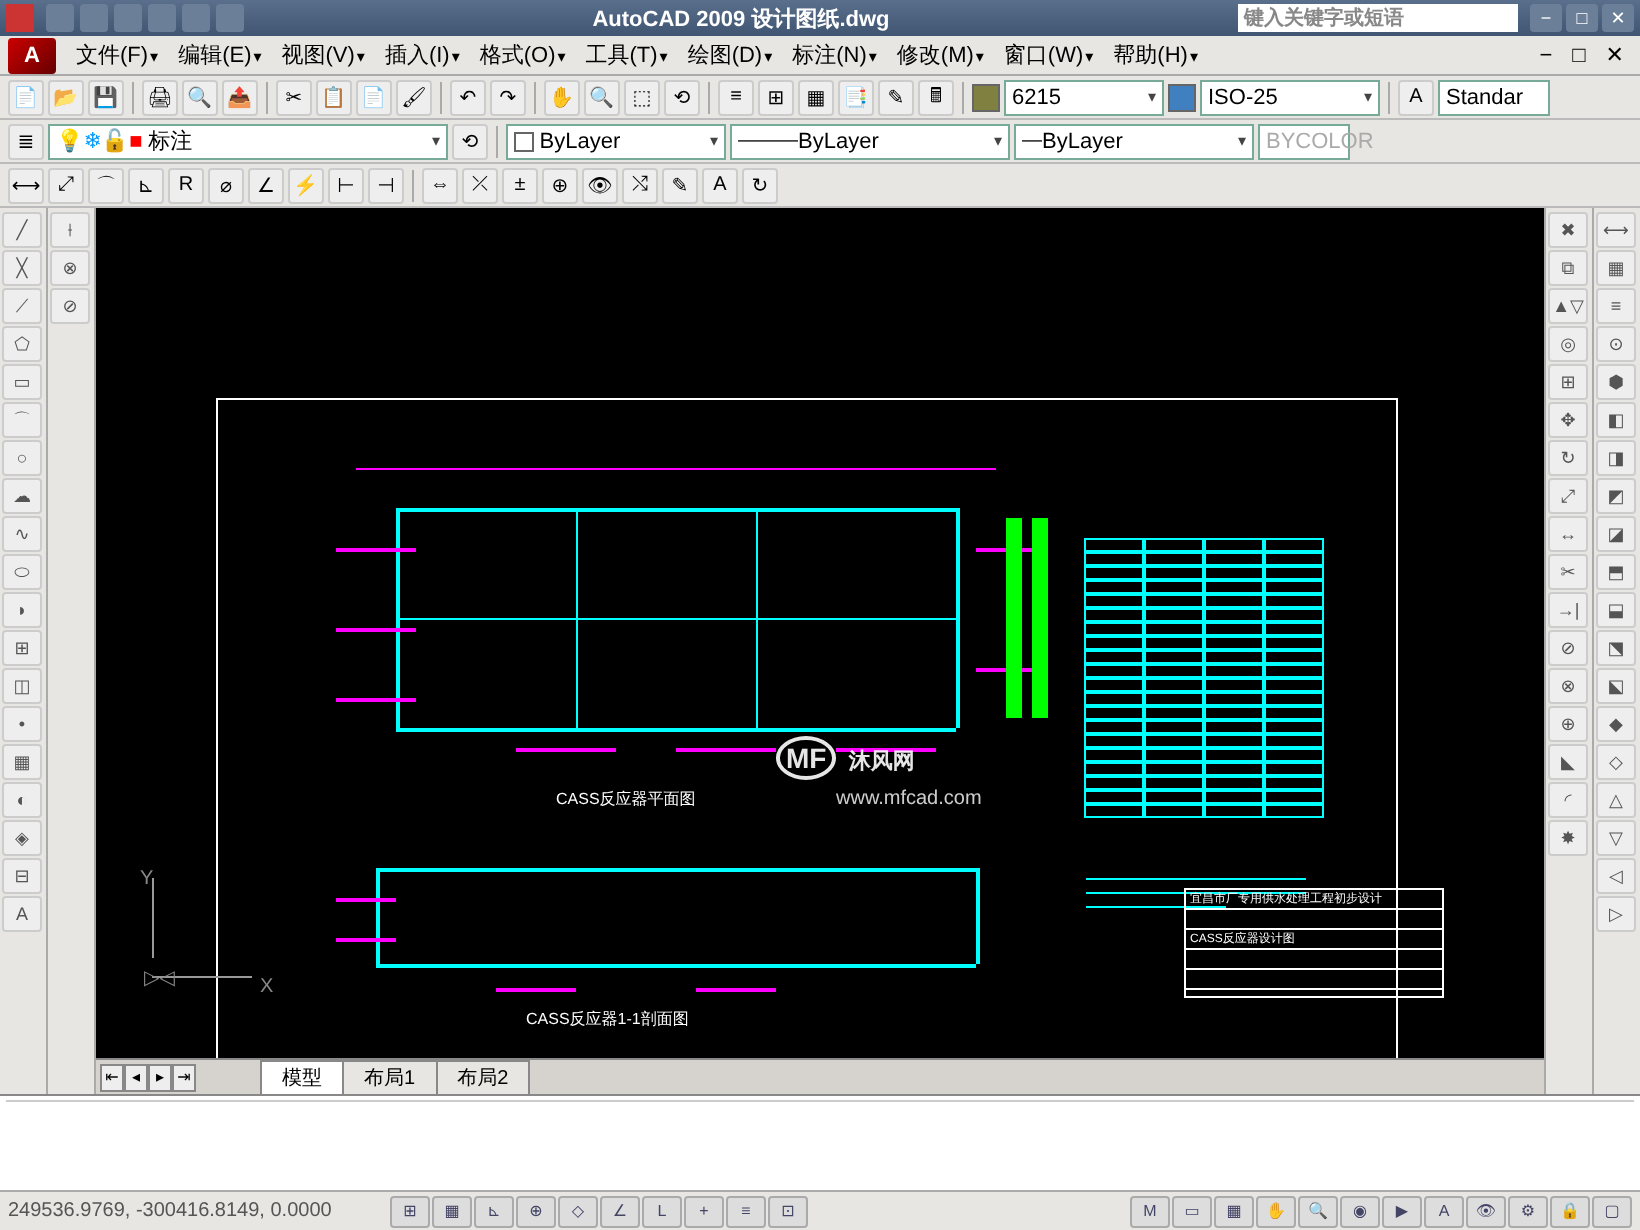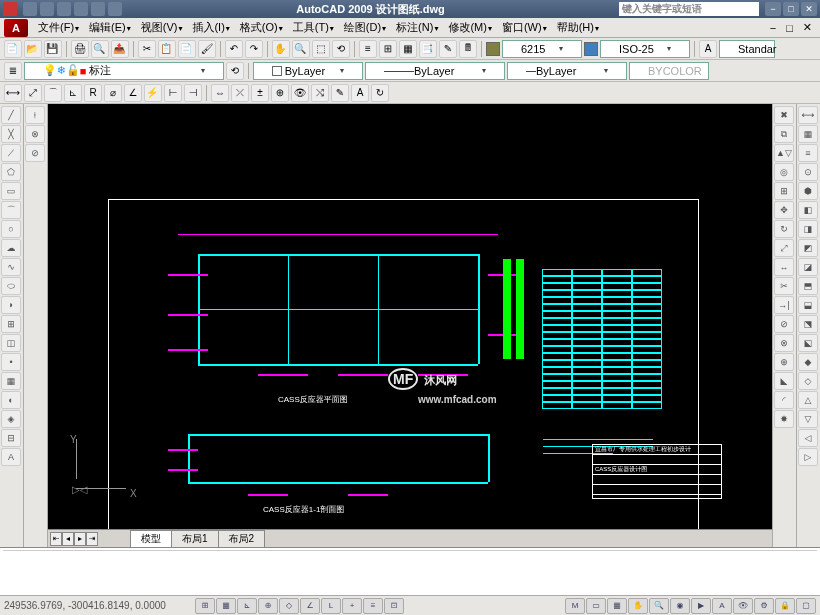--- a/index.html
+++ b/index.html
@@ -12,39 +12,39 @@
 .search-box { width: 140px; height: 14px; background: #fff; color: #888; padding: 0 3px; font-size: 10px; font-weight: bold; }
 .win-btns { display: flex; gap: 2px; margin-left: 6px; }
 .win-btns span { width: 16px; height: 14px; background: #6b7f99; border-radius: 2px; display: flex; align-items: center; justify-content: center; font-size: 9px; color: #fff; }
 .menubar { height: 20px; background: #e8e6e2; display: flex; align-items: center; padding: 0 4px; gap: 2px; border-bottom: 1px solid #aaa; }
 .app-logo { width: 24px; height: 18px; background: linear-gradient(135deg,#cc0000,#660000); color: #fff; font-weight: bold; display: flex; align-items: center; justify-content: center; border-radius: 2px; margin-right: 4px; }
 .menu-item { padding: 2px 4px; cursor: pointer; font-size: 11px; }
 .dd { font-size: 8px; margin-left: 1px; }
 .toolbar { height: 22px; background: #e8e6e2; display: flex; align-items: center; padding: 0 4px; gap: 2px; border-bottom: 1px solid #bbb; }
 .tbtn { width: 18px; height: 18px; background: #eee; border: 1px solid #ccc; border-radius: 2px; cursor: pointer; display: flex; align-items: center; justify-content: center; font-size: 10px; }
 .sep { width: 1px; height: 16px; background: #aaa; margin: 0 2px; }
-.combo { height: 18px; background: #fff; border: 1px solid #7a9; display: flex; align-items: center; padding: 0 18px; font-size: 10px; }
+.combo { height: 18px; background: #fff; border: 1px solid #7a9; display: flex; align-items: center; padding: 0 3px; font-size: 10px; }
 .combo .arrow { margin-left: auto; font-size: 8px; color: #444; }
 .swatch { width: 14px; height: 14px; border: 1px solid #666; }
 .main { flex: 1; display: flex; min-height: 0; }
 .tool-col { width: 24px; background: #e8e6e2; display: flex; flex-direction: column; gap: 1px; padding: 2px 1px; border-right: 1px solid #aaa; }
 .tool-col.right { border-right: none; border-left: 1px solid #aaa; }
 .tcol-btn { width: 20px; height: 18px; background: #eee; border: 1px solid #ccc; border-radius: 2px; cursor: pointer; display: flex; align-items: center; justify-content: center; font-size: 9px; color: #555; }
 .canvas-wrap { flex: 1; display: flex; flex-direction: column; background: #000; position: relative; }
 .canvas { flex: 1; position: relative; overflow: hidden; }
 .dline { position: absolute; background: #0ff; }
 .mline { position: absolute; background: #f0f; }
 .wline { position: absolute; background: #fff; }
 .gline { position: absolute; background: #0f0; }
 .ucs { position: absolute; left: 15px; bottom: 20px; color: #888; font-size: 10px; }
 .ucs-y { position: absolute; left: 28px; bottom: 50px; width: 1px; height: 40px; background: #999; }
 .ucs-x { position: absolute; left: 28px; bottom: 40px; width: 50px; height: 1px; background: #999; }
 .dwgtext { position: absolute; color: #fff; font-size: 8px; }
 .watermark { position: absolute; left: 340px; top: 260px; color: #fff; font-size: 22px; font-weight: bold; opacity: 0.9; }
-.watermark-sub { position: absolute; left: 370px; top: 290px; color: #fff; font-size: 10px; opacity: 0.8; font-weight: bold; }
+.watermark-sub { position: absolute; left: 370px; top: 290px; color: #fff; font-size: 10px; opacity: 0.8; }
 .titleblock { position: absolute; right: 50px; bottom: 30px; width: 130px; height: 55px; border: 1px solid #fff; }
 .titleblock div { border-bottom: 1px solid #fff; height: 10px; font-size: 6px; color: #fff; padding: 0 2px; }
 .tabs { height: 18px; background: #d6d3ce; display: flex; align-items: center; border-top: 1px solid #888; padding-left: 30px; }
 .tab { padding: 1px 10px; background: #e8e6e2; border: 1px solid #888; border-bottom: none; margin-right: -1px; font-size: 10px; cursor: pointer; }
 .tab.active { background: #fff; }
 .tnav { display: flex; gap: 0; margin-right: 4px; position: absolute; left: 2px; }
 .tnav span { width: 12px; height: 14px; border: 1px solid #888; background: #eee; font-size: 8px; display: flex; align-items: center; justify-content: center; cursor: pointer; }
 .cmd-area { height: 48px; background: #fff; border-top: 1px solid #888; font-size: 10px; padding: 1px 3px; font-family: monospace; }
 .cmd-line { height: 12px; }
 .status { height: 20px; background: #e8e6e2; display: flex; align-items: center; padding: 0 4px; gap: 1px; border-top: 1px solid #aaa; }
@@ -146,21 +146,21 @@
 <div class="toolbar">
   <div class="tbtn">≣</div>
   <div class="combo" style="width:200px">
     <span style="color:#f90">💡</span><span style="color:#09f">❄</span><span style="color:#999">🔓</span><span style="color:#f00">■</span>&nbsp;<span>标注</span><span class="arrow">▾</span>
   </div>
   <div class="tbtn">⟲</div>
   <div class="sep"></div>
   <div class="combo" style="width:110px"><span class="swatch" style="background:#fff;width:10px;height:10px"></span>&nbsp;<span>ByLayer</span><span class="arrow">▾</span></div>
   <div class="combo" style="width:140px">——— <span>ByLayer</span><span class="arrow">▾</span></div>
   <div class="combo" style="width:120px">— <span>ByLayer</span><span class="arrow">▾</span></div>
-  <div class="combo" style="width:80px;color:#aaa">
+  <div class="combo" style="width:46px;color:#aaa">
       <span>BYCOLOR</span>
     </div>
 </div>
 
 <div class="toolbar">
   <div class="tbtn">⟷</div>
   <div class="tbtn">⤢</div>
   <div class="tbtn">⌒</div>
   <div class="tbtn">⊾</div>
   <div class="tbtn">R</div>

